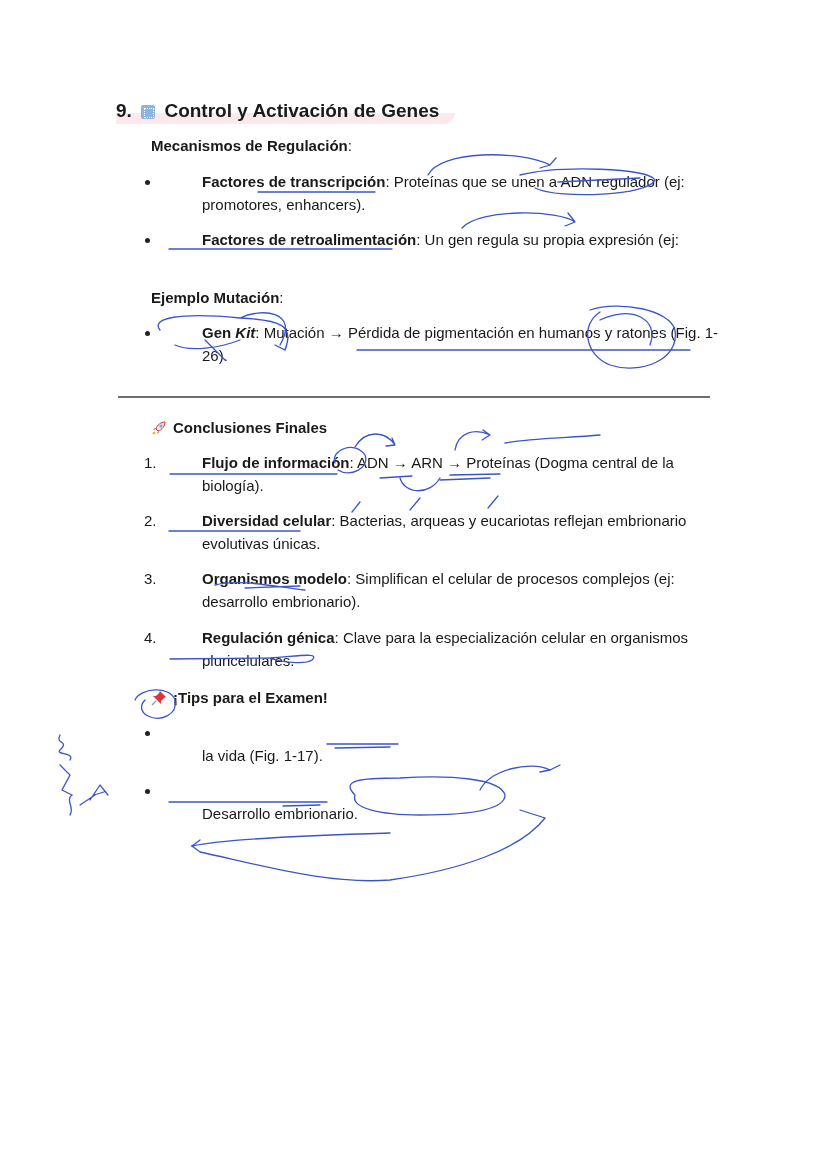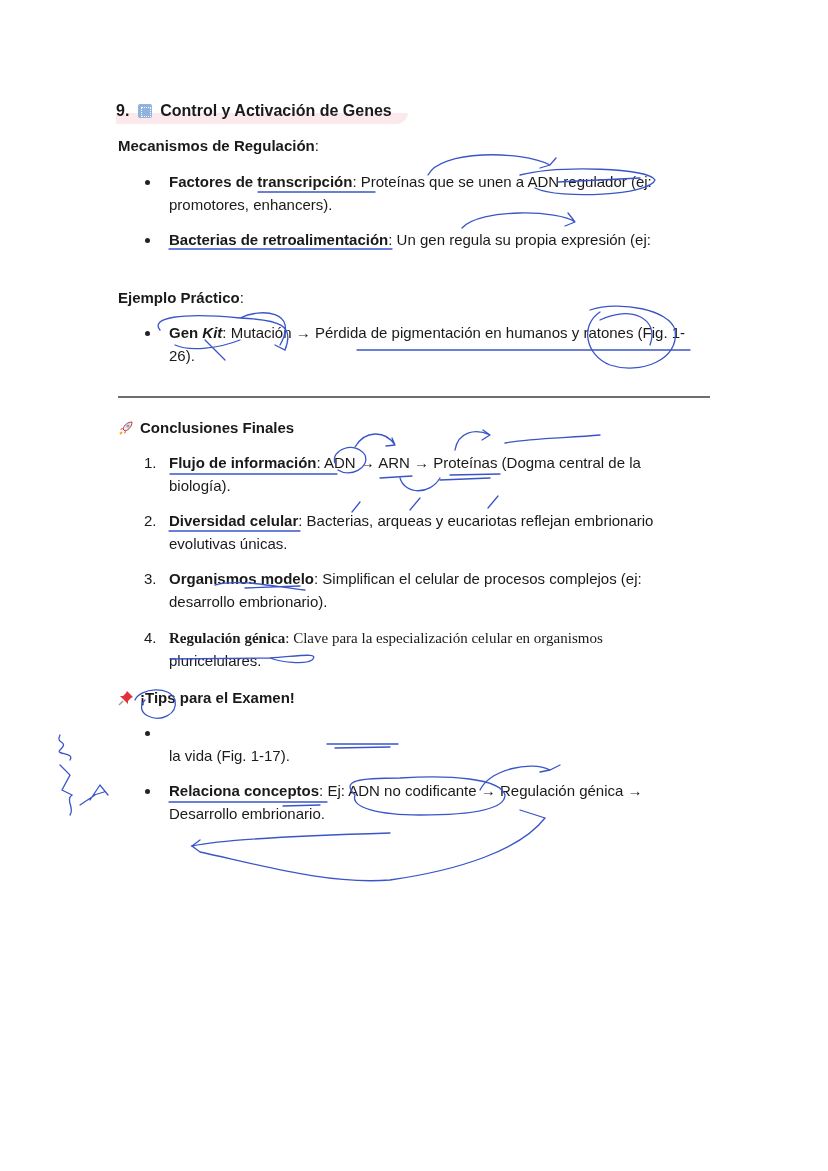--- a/index.html
+++ b/index.html
@@ -1,22 +1,22 @@
 <!DOCTYPE html>
 <html><head>
 <meta charset="utf-8">
 <style>
   html, body { margin:0; padding:0; background:#ffffff; }
   body { width:828px; height:1171px; position:relative; overflow:hidden;
          font-family:"Liberation Sans", "DejaVu Sans", sans-serif; color:#1a1a1a; font-size:15px; }
   .page { position:absolute; left:0; top:0; width:828px; height:1171px; }
-  .t { position:absolute; white-space:nowrap; line-height:22px; }
+  .t { position:absolute; white-space:nowrap; line-height:22px;margin-left:33px; }
   .b { font-weight:bold; }
   .i { font-style:italic; }
-  .h9 { position:absolute; left:116px; top:100px; height:24px; line-height:22px; font-weight:bold; font-size:16px;
+  .h9 { position:absolute; left:116px; top:100px; height:24px; line-height:22px; font-weight:bold; font-size:19px;
         background:linear-gradient(to bottom, rgba(255,255,255,0) 55%, #fbe9ec 55%, #fbe9ec 100%); padding-right:16px; border-radius:0 12px 12px 0;}
   .emoji-box { display:inline-block; width:14px; height:14px; background:#8fb3dc; border-radius:2px; vertical-align:-2px; margin:0 4px; position:relative;}
   .emoji-box::before { content:""; position:absolute; left:3px; top:3px; width:8px; height:8px; border:1px dotted #fff; }
   .bullet { position:absolute; width:5px; height:5px; border-radius:50%; background:#222; }
   .num { position:absolute; line-height:22px; }
   .divider { position:absolute; left:118px; top:396px; width:592px; height:2px; background:#6e6e6e; }
   svg.ink { position:absolute; left:0; top:0; width:828px; height:1171px; pointer-events:none; }
   .rocket { display:inline-block; width:16px; height:16px; vertical-align:-3px; margin-right:6px; }
   .pin { display:inline-block; width:16px; height:16px; vertical-align:-3px; margin-right:6px; }
 </style>
@@ -31,23 +31,23 @@
     <span>Control y Activación de Genes</span>
   </div>
 
   <div class="t b" style="left:118px; top:135px;"><span>Mecanismos de Regulación</span><span style="font-weight:normal">:</span></div>
 
   <div class="bullet" style="left:145px; top:180px;"></div>
   <div class="t" style="left:169px; top:171px;"><span class="b">Factores de transcripción</span><span>: Proteínas que se unen a ADN regulador (ej:</span></div>
   <div class="t" style="left:169px; top:194px;">promotores, enhancers).</div>
 
   <div class="bullet" style="left:145px; top:238px;"></div>
-  <div class="t" style="left:169px; top:229px;"><span class="b">Bacterias de retroalimentación</span><span>: Un gen regula su propia expresión (ej:</span></div>
+  <div class="t" style="left:169px; top:229px;"><span class="b">Factores de retroalimentación</span><span>: Un gen regula su propia expresión (ej:</span></div>
 
-  <div class="t b" style="left:118px; top:287px;"><span>Ejemplo Práctico</span><span style="font-weight:normal">:</span></div>
+  <div class="t b" style="left:118px; top:287px;"><span>Ejemplo Mutación</span><span style="font-weight:normal">:</span></div>
 
   <div class="bullet" style="left:145px; top:331px;"></div>
   <div class="t" style="left:169px; top:322px;"><span class="b">Gen </span><span class="b i">Kit</span><span>: Mutación → Pérdida de pigmentación en humanos y ratones (Fig. 1-</span></div>
   <div class="t" style="left:169px; top:345px;">26).</div>
 
   <div class="divider"></div>
 
   <div class="t b" style="left:118px; top:417px;">
     <svg class="rocket" viewBox="0 0 16 16">
         <path d="M14 2 C10 2 6 5 5 9 L7 11 C11 10 14 6 14 2Z" fill="#e8e8ee" stroke="#c33" stroke-width="1"></path>
@@ -63,35 +63,34 @@
 
   <div class="num" style="left:144px; top:510px;">2.</div>
   <div class="t" style="left:169px; top:510px;"><span class="b">Diversidad celular</span><span>: Bacterias, arqueas y eucariotas reflejan embrionario</span></div>
   <div class="t" style="left:169px; top:533px;">evolutivas únicas.</div>
 
   <div class="num" style="left:144px; top:568px;">3.</div>
   <div class="t" style="left:169px; top:568px;"><span class="b">Organismos modelo</span><span>: Simplifican el celular de procesos complejos (ej:</span></div>
   <div class="t" style="left:169px; top:591px;">desarrollo embrionario).</div>
 
   <div class="num" style="left:144px; top:627px;">4.</div>
-  <div class="t" style="left:169px; top:627px;font-family:Liberation Serif, serif;"><span class="b">Regulación génica</span><span>: Clave para la especialización celular en organismos</span></div>
+  <div class="t" style="left:169px; top:627px;"><span class="b">Regulación génica</span><span>: Clave para la especialización celular en organismos</span></div>
   <div class="t" style="left:169px; top:650px;">pluricelulares.</div>
 
   <div class="t b" style="left:118px; top:687px;">
     <svg class="pin" viewBox="0 0 16 16">
         <path d="M9 1 L15 7 L13 8 L10 11 L10 14 L2 6 L5 6 L8 3Z" fill="#e0323a"></path>
         <path d="M5 11 L1 15" stroke="#999" stroke-width="1.5"></path>
       </svg><span>¡Tips para el Examen!</span>
   </div>
 
   <div class="bullet" style="left:145px; top:731px;"></div>
   <div class="t" style="left:169px; top:745px;">la vida (Fig. 1-17).</div>
 
   <div class="bullet" style="left:145px; top:789px;"></div>
-  <div class="t" style="left:169px; top:780px;"><span class="b">Relaciona conceptos</span><span>: Ej: ADN no codificante → Regulación génica →</span></div>
   <div class="t" style="left:169px; top:803px;">Desarrollo embrionario.</div>
 
   <svg class="ink" viewBox="0 0 828 1171" fill="none" stroke="#3a55c9" stroke-width="1.3" stroke-linecap="round">
 
     <path d="M258 192 L375 192"></path>
     <path d="M428 175 C440 150 520 150 550 165 L556 158 M550 165 L540 168"></path>
     <path d="M520 175 C560 165 650 168 655 180 C650 195 560 200 535 188"></path>
     <path d="M558 182 L640 178"></path>
     <path d="M169 249 L392 249"></path>
     <path d="M462 228 C480 208 560 210 575 222 L568 213 M575 222 L565 226"></path>

